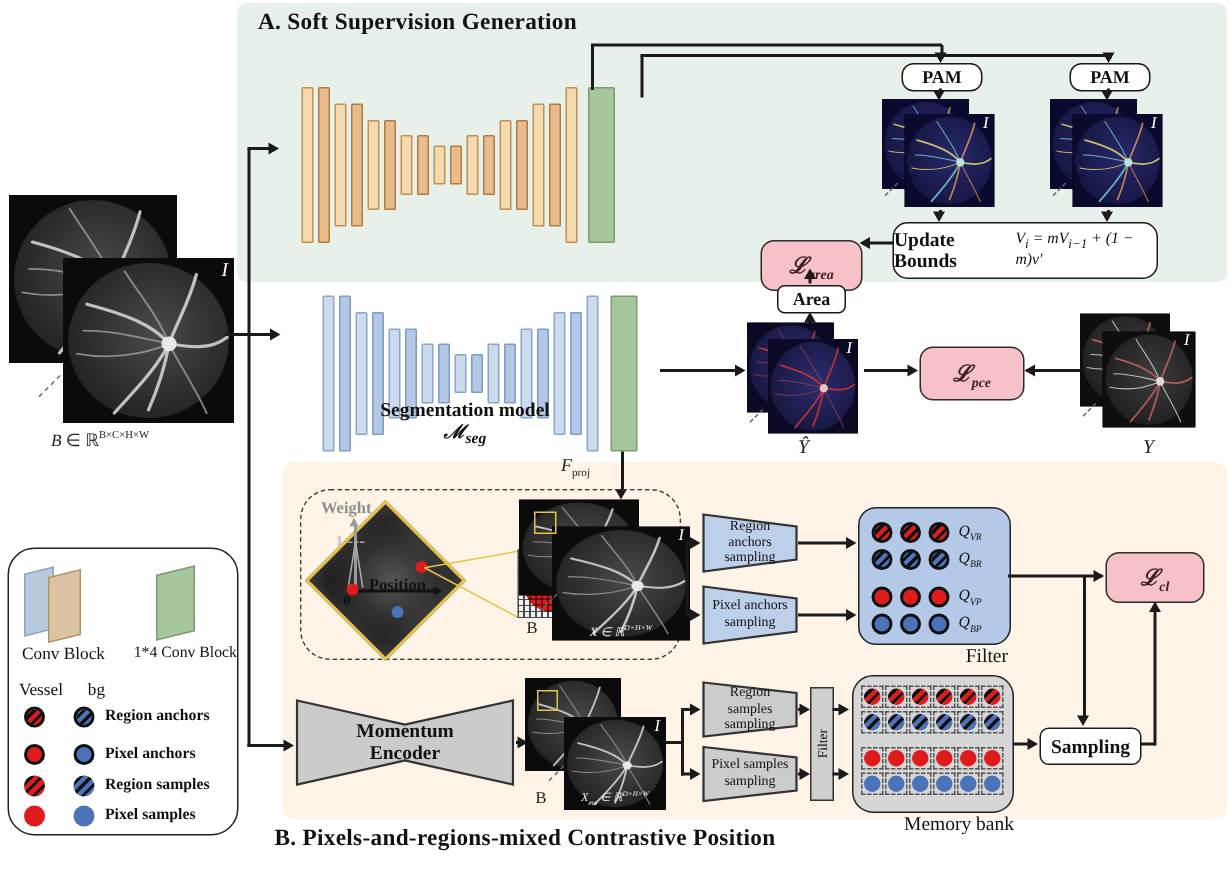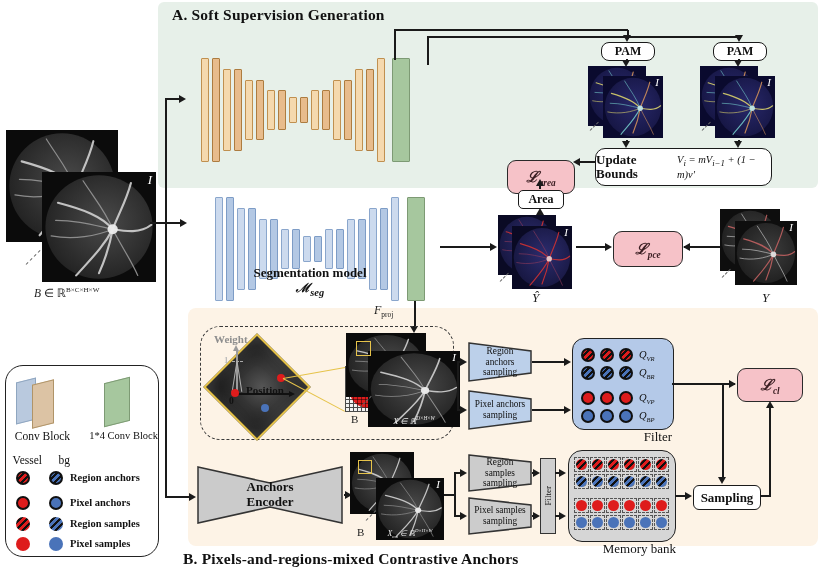--- a/index.html
+++ b/index.html
@@ -70,21 +70,21 @@
 </style>
 </head>
 <body>
 
 <div class="canvas">
 
   <div class="panel" style="left:158px;top:2px;width:660px;height:186px;background:var(--sec-a)"></div>
   <div class="panel" style="left:188px;top:308px;width:630px;height:238px;background:var(--sec-b);border-radius:8px"></div>
 
   <div class="sec-title" style="left:172px;top:6px"><span>A. Soft Supervision Generation</span></div>
-  <div class="sec-title" style="left:183px;top:550px"><span>B.  Pixels-and-regions-mixed Contrastive Anchors</span></div>
+  <div class="sec-title" style="left:183px;top:550px"><span>B.  Pixels-and-regions-mixed Contrastive Position</span></div>
 
   <div class="abs" style="left:6px;top:130px;width:160px;height:175px">
     <div class="img" style="left:0;top:0;width:112px;height:112px">
         <svg viewBox="0 0 100 100" preserveAspectRatio="none">
           <defs>
             <radialGradient id="fg0" cx="55%" cy="45%" r="65%">
               <stop offset="0%" stop-color="#4a4a4a"></stop>
               <stop offset="100%" stop-color="#1e1e1e"></stop>
             </radialGradient>
           </defs>
@@ -575,21 +575,21 @@
   <div class="ah d" style="left:718px;top:477px"></div>
   <div class="hl" style="left:759px;top:495px;width:11px"></div>
   <div class="vl" style="left:769px;top:403px;height:94px"></div>
   <div class="ah u" style="left:766px;top:401px"></div>
 
   <div class="abs" style="left:197px;top:466px;width:146px;height:58px">
     <svg viewBox="0 0 146 58" style="position:absolute;inset:0;width:100%;height:100%">
       <polygon points="1,1 73,17 145,1 145,57 73,41 1,57" fill="#cbcbcb" stroke="#333" stroke-width="1.5"></polygon>
       </svg>
     <div style="position:absolute;inset:0;display:flex;align-items:center;justify-content:center;text-align:center;font-weight:bold;font-size:13px;line-height:1.15">
-      <span style="width:90px">Anchors Encoder</span>
+      <span style="width:90px">Momentum Encoder</span>
       </div>
   </div>
   <div class="hl" style="left:344px;top:494px;width:5px"></div>
   <div class="ah r" style="left:345px;top:491px"></div>
 
   <div class="abs" style="left:350px;top:450px;width:120px;height:100px">
     <div class="img" style="left:0;top:2px;width:64px;height:62px">
         <svg viewBox="0 0 100 100" preserveAspectRatio="none">
           <defs>
             <radialGradient id="fg12" cx="55%" cy="45%" r="65%">

